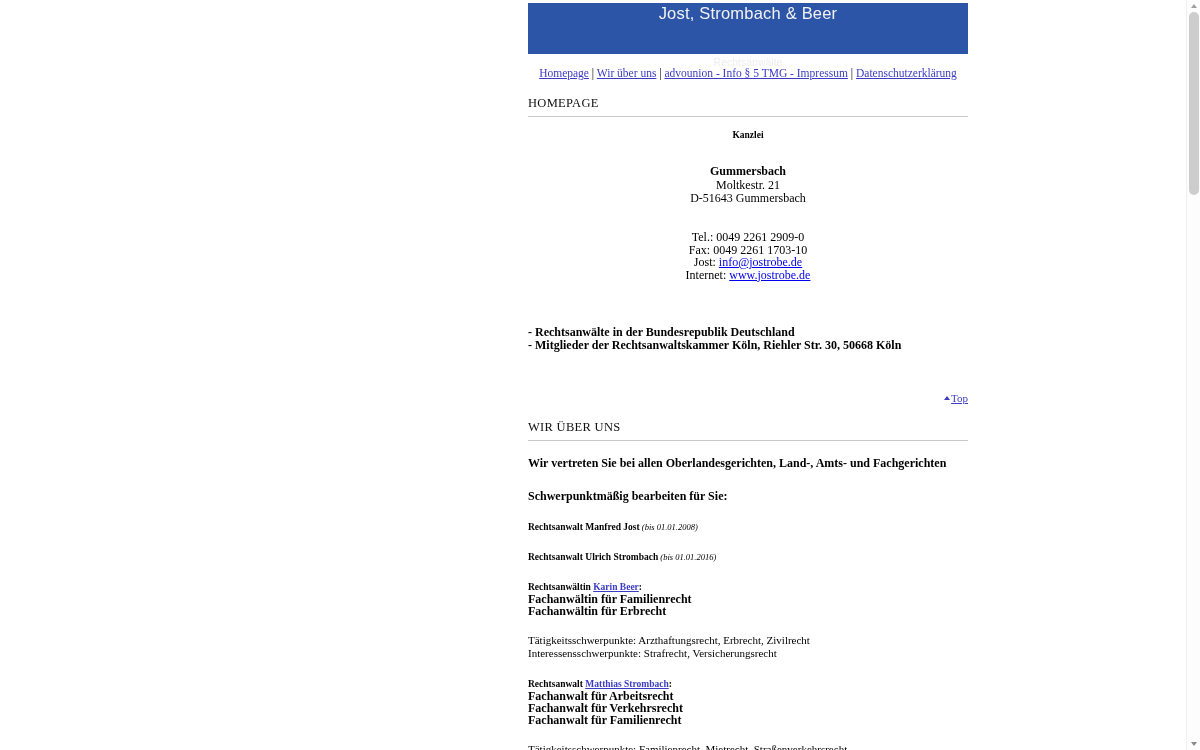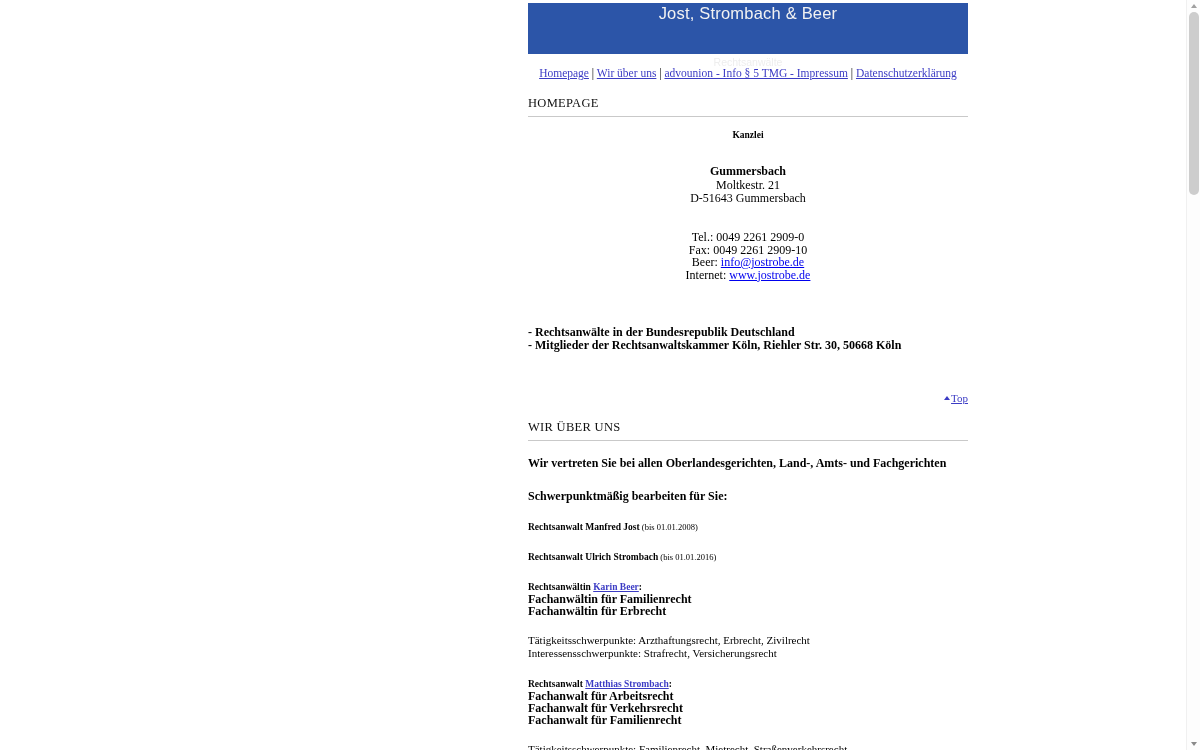--- a/index.html
+++ b/index.html
@@ -163,20 +163,21 @@
     line-height: 12px;
   }
   .person-name a {
     color: #3b3bc4;
     text-decoration: underline;
     font-weight: bold;
   }
   .retired {
     font-weight: normal;
     font-size: 8.5px;
+    font-style: italic;
   }
   .spec {
     font-size: 12px;
     font-weight: bold;
     line-height: 12px;
   }
   .focus {
     font-size: 11px;
     line-height: 13px;
     margin-top: 17px;
@@ -243,22 +244,22 @@
     <div class="sec-head">HOMEPAGE</div>
     <hr class="rule">
 
     <div class="center kanzlei">Kanzlei</div>
 
     <div class="center city">Gummersbach</div>
     <div class="center addr">Moltkestr. 21</div>
     <div class="center addr">D-51643 Gummersbach</div>
 
     <div class="center contact">Tel.: 0049 2261 2909-0</div>
-    <div class="center addr">Fax: 0049 2261 2909-10</div>
-    <div class="center addr"><span>Beer: </span><a href="#">info@jostrobe.de</a></div>
+    <div class="center addr">Fax: 0049 2261 1703-10</div>
+    <div class="center addr"><span>Jost: </span><a href="#">info@jostrobe.de</a></div>
     <div class="center addr"><span>Internet: </span><a href="#">www.jostrobe.de</a></div>
 
     <div class="bullets">- Rechtsanwälte in der Bundesrepublik Deutschland</div>
     <div class="bullets" style="margin-top:0">- Mitglieder der Rechtsanwaltskammer Köln, Riehler Str. 30, 50668 Köln</div>
 
     <div class="toprow">
       <a href="#"><span class="tri"></span><span>Top</span></a>
     </div>
 
     <div class="sec-head">WIR ÜBER UNS</div>

